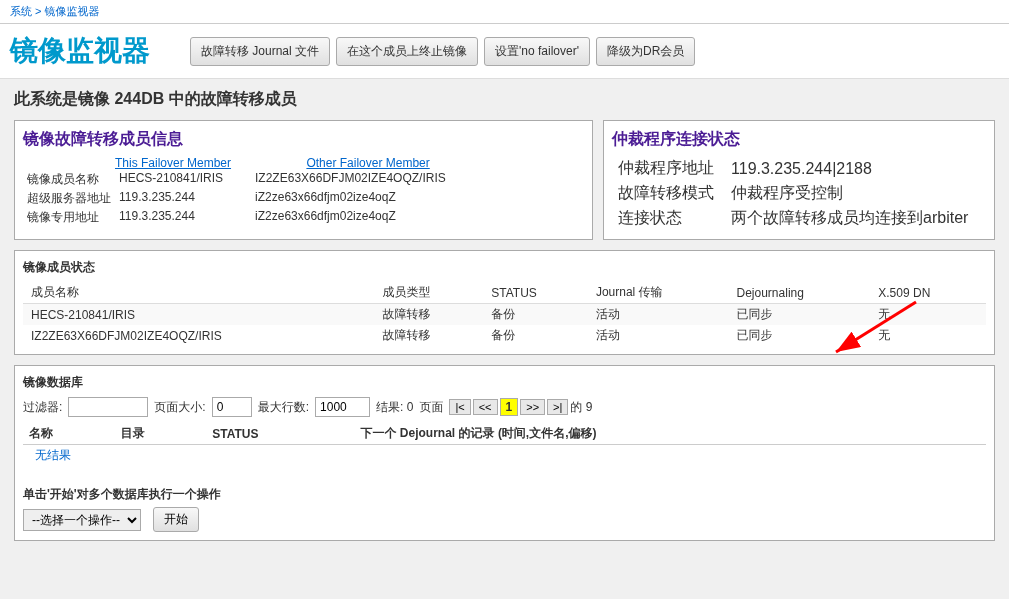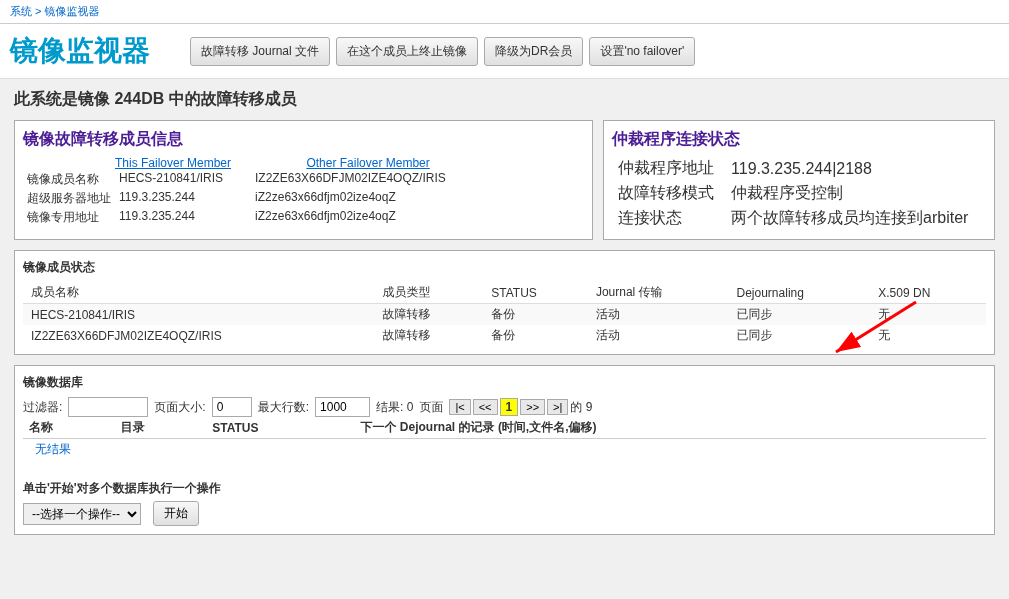--- a/index.html
+++ b/index.html
@@ -55,21 +55,21 @@
     table.member-table th { text-align: left; padding: 2px 8px; font-weight: normal; color: #333; border-bottom: 1px solid #ddd; }
     table.member-table td { padding: 2px 8px; }
     table.member-table tr:nth-child(odd) td { background: #f9f9f9; }
 
     .rate-info { font-size: 12px; margin-top: 6px; color: #333; }
     .rate-link { color: #0066cc; text-decoration: none; cursor: pointer; }
 
     .db-section { border: 1px solid #aaa; background: #fff; padding: 8px; }
     .db-section-title { font-weight: bold; margin-bottom: 6px; }
 
-    .filter-row { display: flex; align-items: center; gap: 6px; font-size: 12px; flex-wrap: wrap; }
+    .filter-row { display: flex; align-items: center; gap: 6px; margin-bottom: 6px; font-size: 12px; flex-wrap: wrap; }
     .filter-input { border: 1px solid #aaa; padding: 2px 4px; font-size: 12px; width: 80px; }
     .filter-number { border: 1px solid #aaa; padding: 2px 4px; font-size: 12px; width: 40px; }
     .filter-label { white-space: nowrap; }
 
     .pagination { display: flex; align-items: center; gap: 2px; font-size: 12px; }
     .page-btn { border: 1px solid #aaa; background: #e8e8e8; padding: 1px 5px; cursor: pointer; font-size: 11px; }
     .page-current { background: #ffff00; border: 1px solid #aaa; padding: 1px 5px; font-weight: bold; }
 
     table.db-table { border-collapse: collapse; width: 100%; font-size: 12px; margin-bottom: 20px; }
     table.db-table th { text-align: left; padding: 2px 6px; font-weight: bold; color: #333; border-bottom: 1px solid #ccc; }
@@ -89,22 +89,22 @@
 
 <div class="top-bar">
   <a>系统</a><span> &gt; </span><span>镜像监视器</span>
 </div>
 
 <div class="header">
   <div class="header-title">镜像监视器</div>
   <div class="header-buttons">
     <button class="header-btn">故障转移 Journal 文件</button>
     <button class="header-btn">在这个成员上终止镜像</button>
+    <button class="header-btn">设置'no failover'</button>
     <button class="header-btn">降级为DR会员</button>
-    <button class="header-btn">设置'no failover'</button>
   </div>
 </div>
 
 <div class="main-content">
 
   <div class="page-title">此系统是镜像 244DB 中的故障转移成员</div>
 
   <div class="two-col">
 
     <div class="section-box" style="flex:1.5;">

